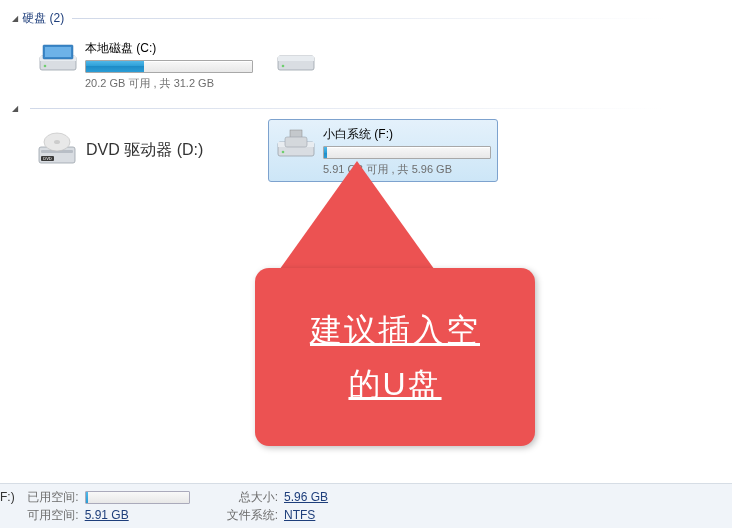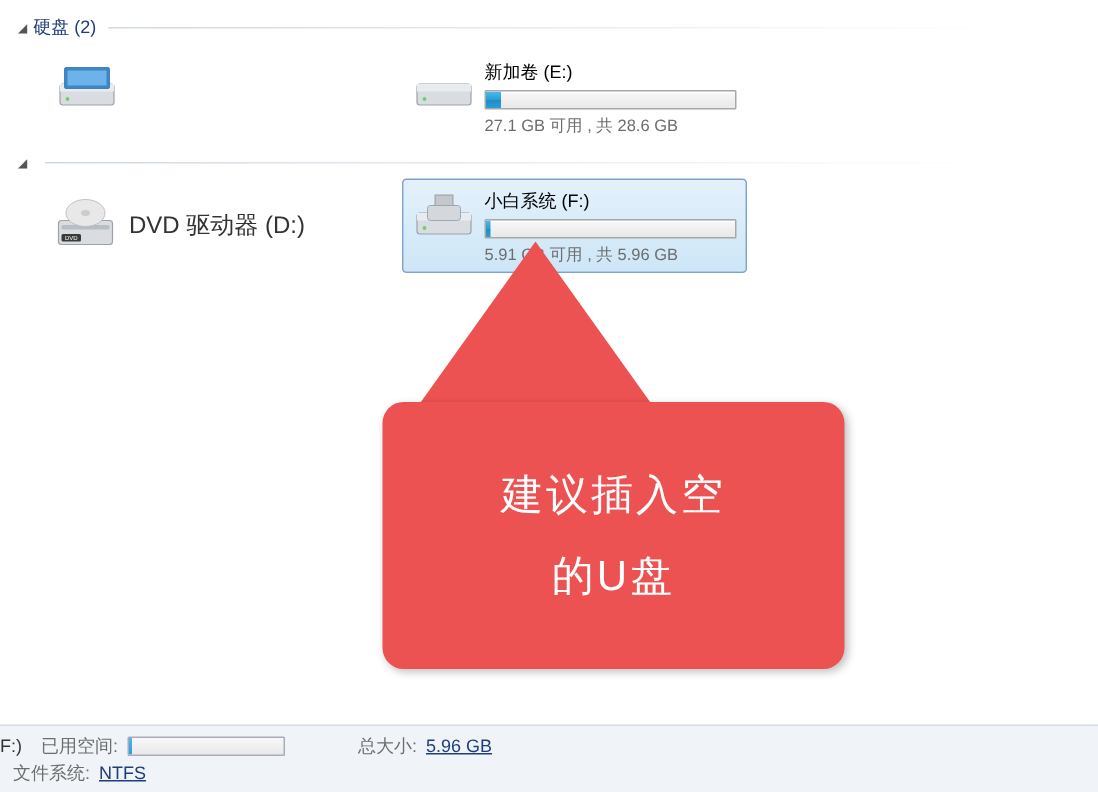--- a/index.html
+++ b/index.html
@@ -28,21 +28,21 @@
     
     .drive-stats { font-size: 11px; color: #6d6d6d; margin-top: 3px; }
     
     .dvd-item { display: flex; align-items: center; width: 230px; padding: 6px; margin-right: 8px; cursor: pointer; }
     .dvd-name { margin-left: 8px; font-size: 16px; }
     
     
     .hdd-icon svg, .dvd-icon svg, .usb-icon-svg svg { display: block; }
     
     
-    .callout { position: absolute; left: 255px; top: 268px; width: 308px; height: 178px; background: #ec5252; border-radius: 14px; display: flex; align-items: center; justify-content: center; text-align: center; color: #fff; font-size: 28px; line-height: 54px; font-weight: 400; box-shadow: 2px 2px 6px rgba(0,0,0,0.25); letter-spacing: 2px; }
+    .callout { position: absolute; left: 255px; top: 268px; width: 280px; height: 178px; background: #ec5252; border-radius: 14px; display: flex; align-items: center; justify-content: center; text-align: center; color: #fff; font-size: 32px; line-height: 54px; font-weight: 400; box-shadow: 2px 2px 6px rgba(0,0,0,0.25); letter-spacing: 2px; text-decoration: underline; }
     
     
     .status-bar { position: absolute; left: 0; bottom: 0; width: 100%; border-top: 1px solid #d6dde5; background: #f0f4f9; padding: 4px 0 4px 0px; font-size: 12px; color: #333; }
     .status-row { display: flex; align-items: center; line-height: 18px; padding-left: 0; }
     .status-label { color: #6d6d6d; text-align: right; min-width: 60px; margin-right: 6px; }
     .status-value { color: #1e3e7b; text-decoration: underline; }
     .status-bar .usage-bar-sm { width: 105px; height: 13px; border: 1px solid #aab; background: linear-gradient(to bottom,#f8f8f8,#e8e8e8); margin-right: 8px; border-radius: 1px; position: relative; overflow: hidden; }
     .status-bar .usage-fill-sm { height: 100%; width: 2%; background: linear-gradient(to bottom,#4fb7e8,#2a9dd6); }
     .status-col1 { width: 218px; display: flex; align-items: center;}
     .status-col2 { display: flex; align-items: center; }
@@ -62,35 +62,35 @@
     <div class="drive-item">
       <div class="drive-icon hdd-icon">
         <svg width="42" height="40" viewBox="0 0 42 40">
           <rect x="3" y="18" width="36" height="14" rx="2" fill="#d9dde2" stroke="#9aa2ab" stroke-width="0.8"></rect>
           <rect x="3" y="18" width="36" height="5" fill="#e8ecf0"></rect>
           <rect x="6" y="7" width="30" height="14" rx="1" fill="#3b87c8" stroke="#2a6ca8" stroke-width="0.5"></rect>
           <rect x="8" y="9" width="26" height="10" fill="#6db2e8"></rect>
           <circle cx="8" cy="28" r="1.3" fill="#6fcf6f"></circle>
         </svg>
       </div>
+      <div class="drive-info">
+        <div class="drive-name">本地磁盘 (C:)</div>
+        <div class="usage-bar">
+            <div class="usage-fill" style="width:35%"></div>
+          </div>
+        <div class="drive-stats">20.2 GB 可用 , 共 31.2 GB</div>
+      </div>
     </div>
     <div class="drive-item">
       <div class="drive-icon hdd-icon">
         <svg width="42" height="40" viewBox="0 0 42 40">
           <rect x="3" y="18" width="36" height="14" rx="2" fill="#d9dde2" stroke="#9aa2ab" stroke-width="0.8"></rect>
           <rect x="3" y="18" width="36" height="5" fill="#e8ecf0"></rect>
           <circle cx="8" cy="28" r="1.3" fill="#6fcf6f"></circle>
         </svg>
-      </div>
-      <div class="drive-info">
-        <div class="drive-name">新加卷 (E:)</div>
-        <div class="usage-bar">
-            <div class="usage-fill low" style="width:6%"></div>
-          </div>
-        <div class="drive-stats">27.1 GB 可用 , 共 28.6 GB</div>
       </div>
     </div>
   </div>
 
   <div class="category-header">
     <span class="arrow">◢</span>
     <span class="divider-line"></span>
   </div>
   <div class="drive-row">
     <div class="dvd-item">
@@ -146,18 +146,23 @@
       <div class="usage-bar-sm">
           <div class="usage-fill-sm"></div>
         </div>
     </div>
     <div class="status-col2">
       <span class="status-label">总大小:</span>
       <span class="status-value">5.96 GB</span>
     </div>
   </div>
   <div class="status-row">
+    <div class="status-col1">
+      <span class="sb-drive-label" style="visibility:hidden">F:)</span>
+      <span class="status-label">可用空间:</span>
+      <span class="status-value" style="margin-right:8px">5.91 GB</span>
+    </div>
     <div class="status-col2">
       <span class="status-label">文件系统:</span>
       <span class="status-value">NTFS</span>
     </div>
   </div>
 </div>
 
 </body></html>

